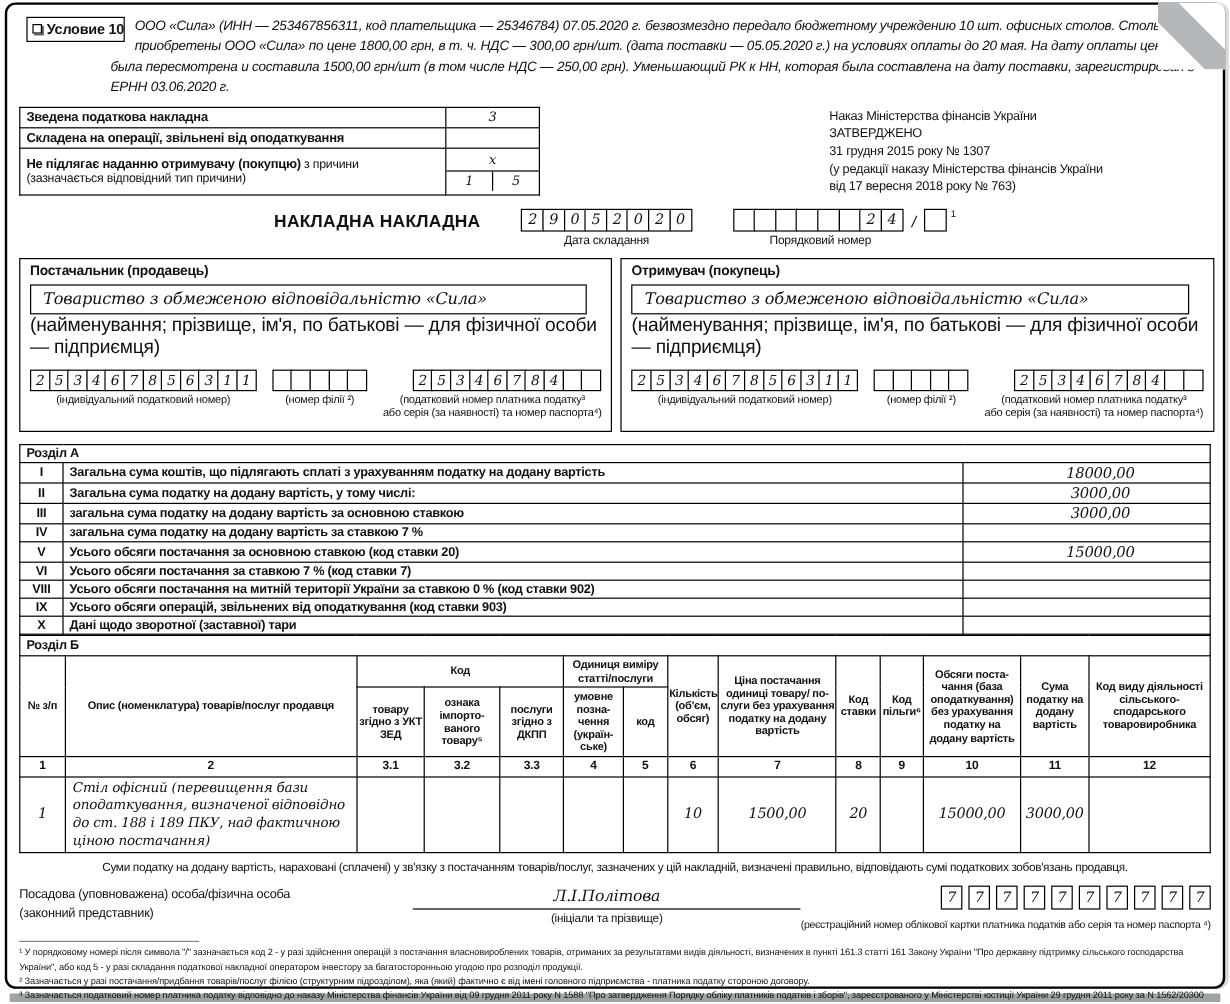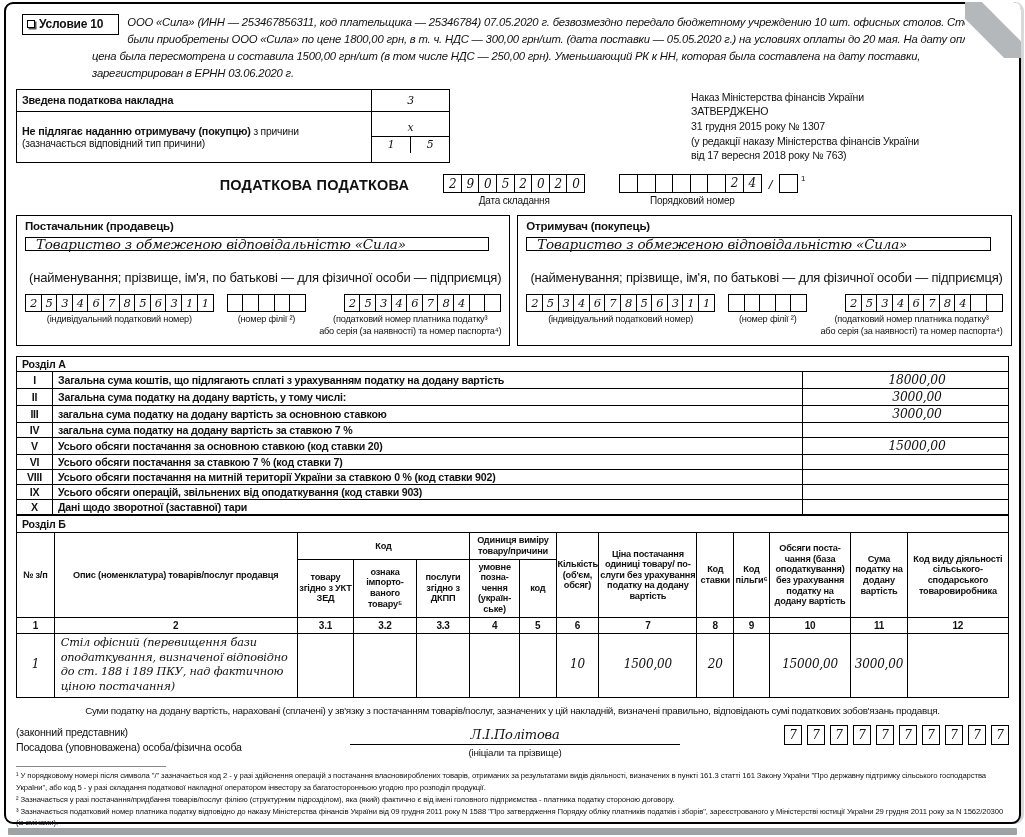--- a/index.html
+++ b/index.html
@@ -12,21 +12,21 @@
   .fold-box { position:absolute; top:-2px; right:-2px; width:56px; height:56px; }
   .fold-white { position:absolute; inset:0; background:#fff; border-top-right-radius:8px; }
   .fold-band { position:absolute; inset:0; background:#b5b8bb;
     clip-path:polygon(0 0, 30% 0, 100% 70%, 100% 100%, 70% 100%, 0 30%); }
 
   .hw { font-family:"DejaVu Serif", serif; font-style:italic; }
 
   
   .note { padding:2px 6px 0 76px; font-size:11.3px; line-height:1.5; }
   .note-inner { font-style:italic; }
-  .cond-box { float:left; margin-left:-70px; border:1.6px solid #000; padding:0 15px 1px 4px;
+  .cond-box { float:left; margin-left:-70px; border:1.6px solid #000; padding:0 0 1px 4px;
     font-weight:bold; font-style:normal; font-size:12px; white-space:nowrap; margin-right:8px; }
   .cb { display:inline-block; width:8px; height:8px; border:1.3px solid #000;
     box-shadow:1.5px 1.5px 0 #555; margin-right:4px; }
 
   
   .head-row { display:flex; margin-top:7px; }
   table.head-t { border-collapse:collapse; width:434px; }
   table.head-t td { border:1.7px solid #000; font-size:10.8px; padding:1px 5px; vertical-align:middle; }
   table.head-t td.lbl { font-weight:bold; }
   table.head-t td.val { width:78px; text-align:center; padding:0; }
@@ -50,23 +50,23 @@
   .cellrow.spaced { gap:5px; }
   .cellrow.spaced .cell { margin-left:0; }
   .serial-group { display:flex; align-items:flex-start; }
   .slash { font-size:13px; margin:3px 7px 0 7px; font-style:italic; }
   sup.tiny { font-size:8px; margin-left:3px; }
 
   
   .parties { display:flex; gap:7px; margin-top:9px; }
   .party { width:50%; border:1.9px solid #000; padding:4px 8px 8px 8px; }
   .party-head { font-weight:bold; font-size:11.5px; }
-  .name-box { margin-top:5px; border:1.5px solid #000; height:14px; display:flex; align-items:center;
+  .name-box { margin-top:5px; border:1.5px solid #000; height:25px; display:flex; align-items:center;
     padding-left:10px; width:97.5%; font-size:13.5px;text-align:right; }
-  .name-cap { text-align:right; font-size:13px; margin-top:19px; }
+  .name-cap { text-align:left; font-size:16px; margin-top:1px; }
   .grp-row { display:flex; margin-top:9px; gap:13px; }
   .grp { display:flex; flex-direction:column; align-items:center; }
   .grp .cellrow .cell { width:17px; height:18px; font-size:11.5px; }
   .grp-cap { font-size:9.2px; margin-top:2px; text-align:center; line-height:1.25; white-space:nowrap; }
   .grp3 { align-items:flex-end; }
 
   
   table.secA { border-collapse:collapse; width:100%; margin-top:10px; }
   table.secA td { border:1.4px solid #000; font-size:10.6px; padding:1px 5px; height:15px; }
   table.secA td.num { width:36px; text-align:center; font-weight:bold; }
@@ -115,20 +115,24 @@
     <span class="cond-box"><span class="cb"></span><span>Условие 10</span></span>
     <span class="note-inner">ООО «Сила» (ИНН — 253467856311, код плательщика — 25346784) 07.05.2020 г. безвозмездно передало бюджетному учреждению 10 шт. офисных столов. Столы были приобретены ООО «Сила» по цене 1800,00 грн, в т. ч. НДС — 300,00 грн/шт. (дата поставки — 05.05.2020 г.) на условиях оплаты до 20 мая. На дату оплаты цена была пересмотрена и составила 1500,00 грн/шт (в том числе НДС — 250,00 грн). Уменьшающий РК к НН, которая была составлена на дату поставки, зарегистрирован в ЕРНН 03.06.2020 г.</span>
   </div>
 
   <div class="head-row">
     <table class="head-t">
       <tbody>
           <tr>
         <td class="lbl">Зведена податкова накладна</td>
         <td class="val hw">3</td>
+      </tr>
+      <tr>
+        <td class="lbl">Складена на операції, звільнені від оподаткування</td>
+        <td class="val"></td>
       </tr>
       <tr>
         <td>
           <span style="font-weight:bold">Не підлягає наданню отримувачу (покупцю)</span><span class="sub"> з причини</span><br>
           <span class="sub">(зазначається відповідний тип причини)</span>
         </td>
         <td class="val">
           <div class="r3">
             <div class="r3-x hw">х</div>
             <div class="r3-cells hw">
@@ -143,21 +147,21 @@
     <div class="approved">
       <div>Наказ Міністерства фінансів України</div>
       <div>ЗАТВЕРДЖЕНО</div>
       <div>31 грудня 2015 року № 1307</div>
       <div>(у редакції наказу Міністерства фінансів України</div>
       <div>від 17 вересня 2018 року № 763)</div>
     </div>
   </div>
 
   <div class="title-row">
-    <div class="doc-title">ПОДАТКОВА ПОДАТКОВА</div>
+    <div class="doc-title">НАКЛАДНА НАКЛАДНА</div>
     <div>
       <span class="cellrow">
           <span class="cell">2</span>
           <span class="cell">9</span>
           <span class="cell">0</span>
           <span class="cell">5</span>
           <span class="cell">2</span>
           <span class="cell">0</span>
           <span class="cell">2</span>
           <span class="cell">0</span>
@@ -358,21 +362,21 @@
         <col style="width:10.2%">
     </colgroup>
     <tbody>
         <tr>
           <td class="sect" colspan="14">Розділ Б</td>
         </tr>
     <tr>
       <td class="h" rowspan="2">№ з/п</td>
       <td class="h" rowspan="2">Опис (номенклатура) товарів/послуг продавця</td>
       <td class="h" colspan="3">Код</td>
-      <td class="h" colspan="2">Одиниця виміру товару/причини</td>
+      <td class="h" colspan="2">Одиниця виміру статті/послуги</td>
       <td class="h" rowspan="2">Кількість (об'єм, обсяг)</td>
       <td class="h" rowspan="2">Ціна постачання одиниці товару/ по­слуги без урахування податку на додану вартість</td>
       <td class="h" rowspan="2">Код ставки</td>
       <td class="h" rowspan="2">Код пільги⁶</td>
       <td class="h" rowspan="2">Обсяги поста­чання (база оподаткування) без урахування податку на додану вартість</td>
       <td class="h" rowspan="2">Сума податку на додану вартість</td>
       <td class="h" rowspan="2">Код виду діяльності сільського­сподарського товаровироб­ника</td>
     </tr>
     <tr>
       <td class="h">товару згідно з УКТ ЗЕД</td>
@@ -413,40 +417,41 @@
       <td class="hw">3000,00</td>
       <td class="hw"></td>
     </tr>
   </tbody>
     </table>
 
   <div class="declaration">Суми податку на додану вартість, нараховані (сплачені) у зв'язку з постачанням товарів/послуг, зазначених у цій накладній, визначені правильно, відповідають сумі податкових зобов'язань продавця.</div>
 
   <div class="sign-row">
     <div class="sign-left">
+      <div>Посадова (уповноважена) особа/фізична особа</div>
       <div>(законний представник)</div>
-      <div>Посадова (уповноважена) особа/фізична особа</div>
     </div>
     <div class="sign-mid">
       <div class="sign-name hw">Л.І.Політова</div>
       <div class="cap">(ініціали та прізвище)</div>
     </div>
     <div class="sign-right">
       <span class="cellrow spaced">
           <span class="cell">7</span>
           <span class="cell">7</span>
           <span class="cell">7</span>
           <span class="cell">7</span>
           <span class="cell">7</span>
           <span class="cell">7</span>
           <span class="cell">7</span>
           <span class="cell">7</span>
           <span class="cell">7</span>
           <span class="cell">7</span>
         </span>
+      <div class="grp-cap">(реєстраційний номер облікової картки платника податків або серія та номер паспорта ⁴)</div>
     </div>
   </div>
 
   <div class="fn-rule"></div>
   <div class="footnotes">
     <div>¹ У порядковому номері після символа "/" зазначається код 2 - у разі здійснення операцій з постачання власновироблених товарів, отриманих за результатами видів діяльності, визначених в пункті 161.3 статті 161 Закону України "Про державну підтримку сільського господарства України", або код 5 - у разі складання податкової накладної оператором інвестору за багатосторонньою угодою про розподіл продукції.</div>
     <div>² Зазначається у разі постачання/придбання товарів/послуг філією (структурним підрозділом), яка (який) фактично є від імені головного підприємства - платника податку стороною договору.</div>
     <div>³ Зазначається податковий номер платника податку відповідно до наказу Міністерства фінансів України від 09 грудня 2011 року N 1588 "Про затвердження Порядку обліку платників податків і зборів", зареєстрованого у Міністерстві юстиції України 29 грудня 2011 року за N 1562/20300 (із змінами).</div>
 
   </div>

